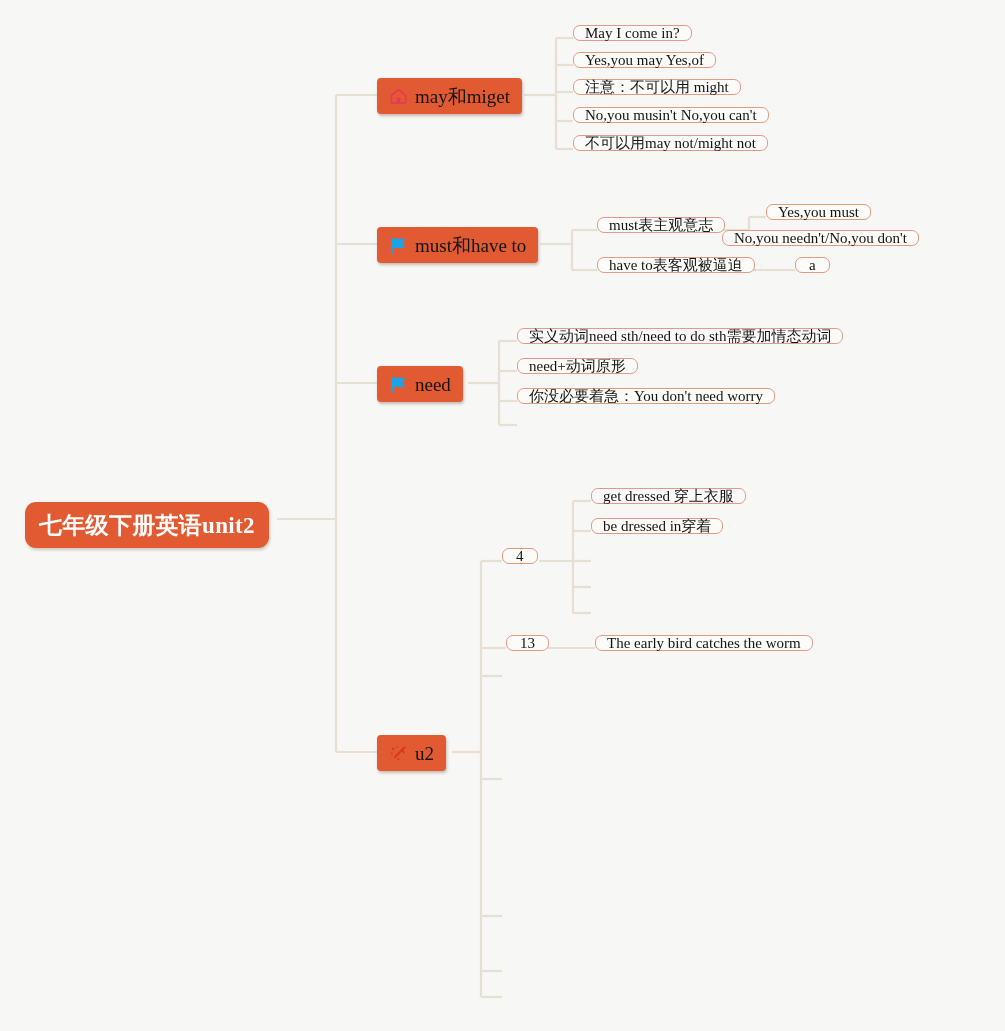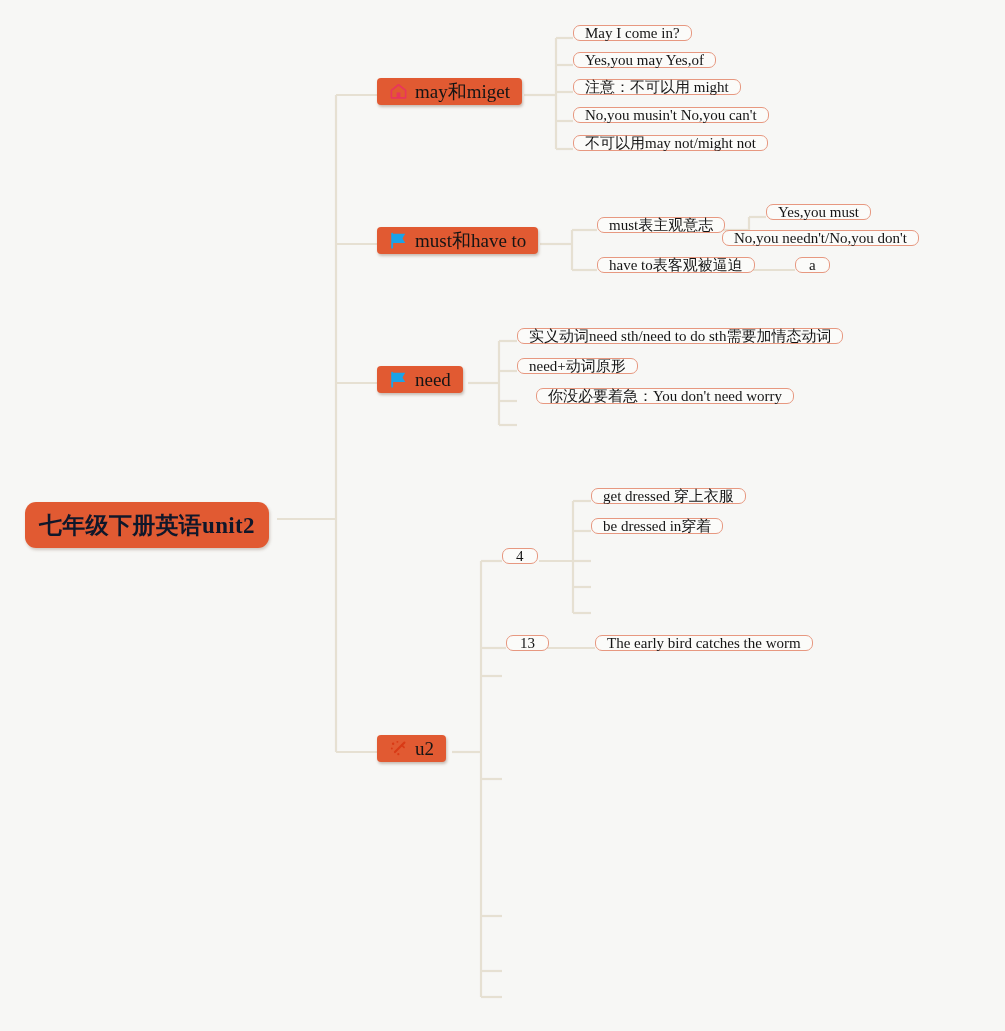--- a/index.html
+++ b/index.html
@@ -39,32 +39,32 @@
     white-space: nowrap;
   }
 
   
   .root-node {
     background: #e15a32;
     border-radius: 11px;
     padding: 0 14px;
     height: 46px;
     box-shadow: 1px 2px 3px rgba(120,90,70,0.30);
-    color: #0f172a;
+    color: #ffffff;
     font-weight: bold;
     font-size: 23px;
     letter-spacing: 0.3px;
   }
 
   
   .branch-node {
     background: #e15a32;
     border-radius: 4px;
     padding: 0 12px;
-    height: 27px;
+    height: 36px;
     box-shadow: 1px 2px 3px rgba(120,90,70,0.38);
     color: #151515;
     font-size: 19px;
     gap: 7px;
   }
   .branch-node .label { line-height: 1; }
 
   
   .leaf-node {
     background: #fbfbf9;
@@ -219,21 +219,21 @@
     </span>
     <span class="label">need</span>
   </div>
 
   <div class="node leaf-node" style="left:517px; top:328px;">
     <span>实义动词need sth/need to do sth需要加情态动词</span>
   </div>
   <div class="node leaf-node" style="left:517px; top:358px;">
     <span>need+动词原形</span>
   </div>
-  <div class="node leaf-node" style="left:536px; top:388px;">
+  <div class="node leaf-node" style="left:517px; top:388px;">
     <span>你没必要着急：You don't need worry</span>
   </div>
 
   <div class="node branch-node" style="left:377px; top:735px;justify-content:space-between;">
     <span class="icon">
       <svg viewBox="0 0 24 24" width="19" height="19">
         <path d="M19.5 4.5 L7.5 16.5" stroke="#d93a16" stroke-width="2.6" stroke-linecap="round"></path>
         <path d="M16.2 7.8 L19.0 10.6" stroke="#d93a16" stroke-width="2.2" stroke-linecap="round"></path>
         <circle cx="5.2" cy="6.0" r="1.5" fill="#d93a16"></circle>
         <circle cx="10.6" cy="3.6" r="1.2" fill="#d93a16"></circle>

